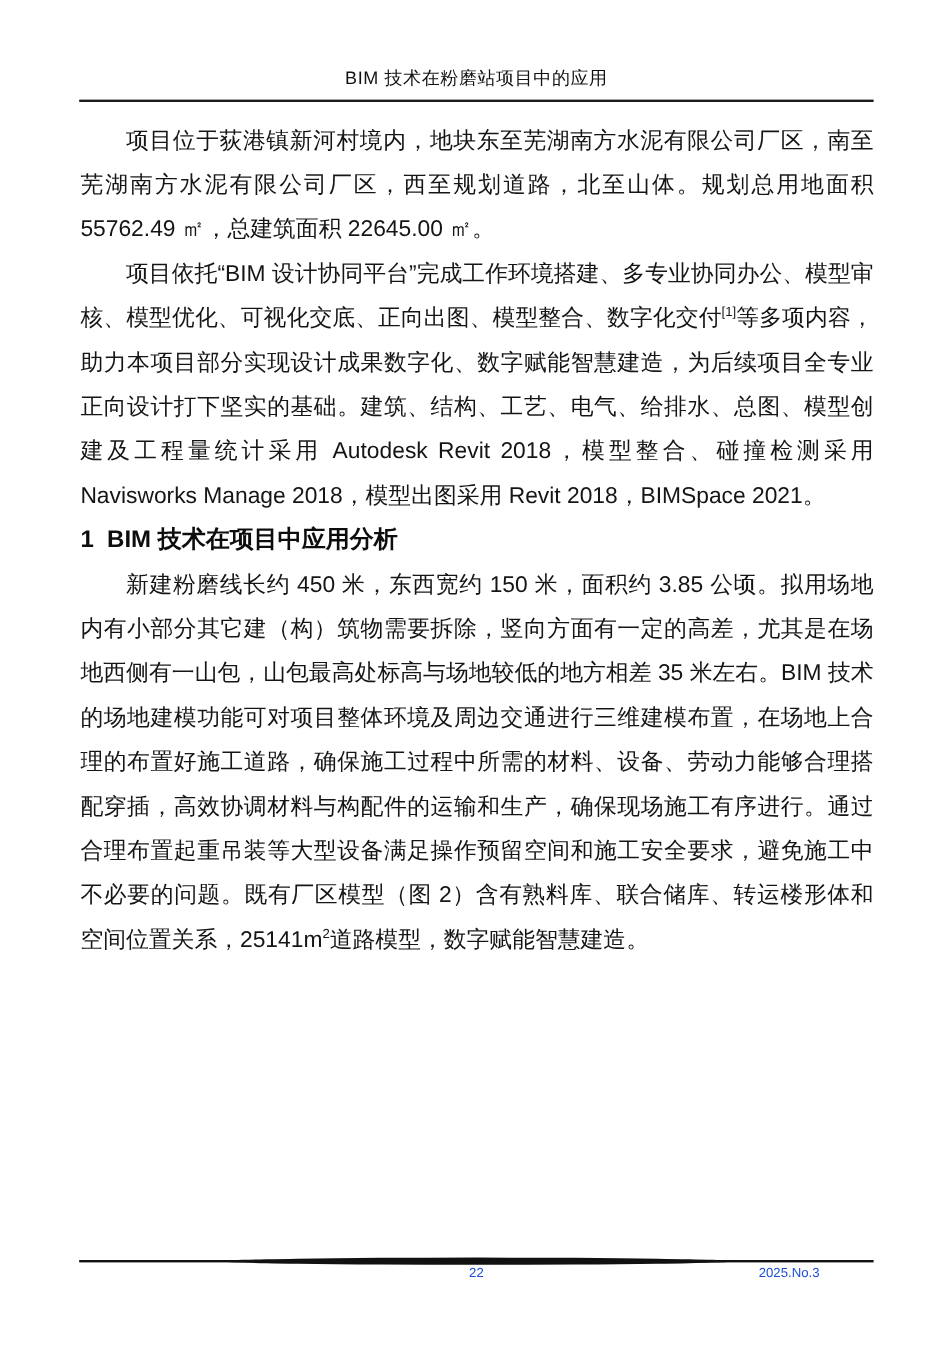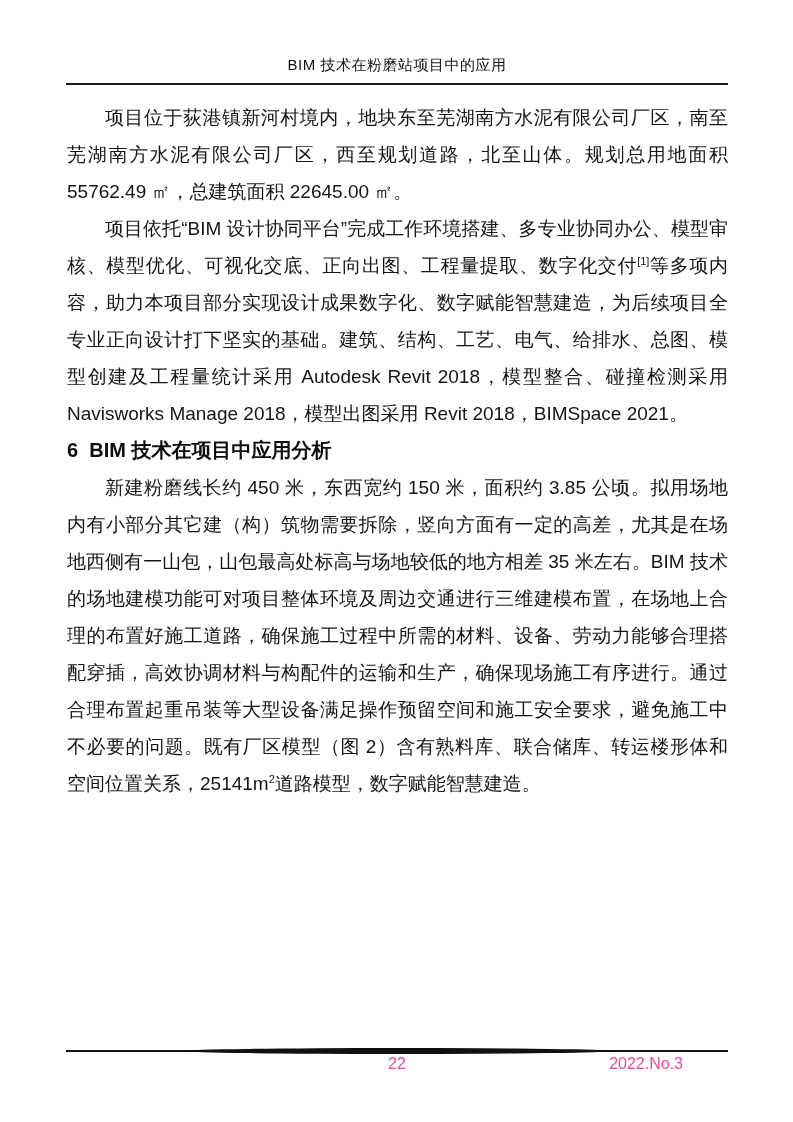--- a/index.html
+++ b/index.html
@@ -79,22 +79,22 @@
     width: 424px;
     height: 6px;
     background: #111;
     border-radius: 50%;
   }
   .footer-row {
     position: absolute;
     top: 1055px;
     left: 67px;
     width: 660px;
-    font-size: 16px;
-    color: #ec4899;
+    font-size: 11px;
+    color: #1d4ed8;
   }
   .page-num {
     display: block;
     text-align: center;
   }
   .issue-label {
     position: absolute;
     right: 44px;
     top: 0;
   }
@@ -105,32 +105,32 @@
 <div class="page">
 
   <div class="running-head">BIM 技术在粉磨站项目中的应用</div>
 
   <div class="head-rule"></div>
 
   <div class="body-text">
 
     <p>项目位于荻港镇新河村境内，地块东至芜湖南方水泥有限公司厂区，南至芜湖南方水泥有限公司厂区，西至规划道路，北至山体。规划总用地面积 55762.49 ㎡，总建筑面积 22645.00 ㎡。</p>
 
-    <p><span>项目依托“BIM 设计协同平台”完成工作环境搭建、多专业协同办公、模型审核、模型优化、可视化交底、正向出图、工程量提取、数字化交付</span><sup>[1]</sup><span>等多项内容，助力本项目部分实现设计成果数字化、数字赋能智慧建造，为后续项目全专业正向设计打下坚实的基础。建筑、结构、工艺、电气、给排水、总图、模型创建及工程量统计采用 Autodesk Revit 2018，模型整合、碰撞检测采用 Navisworks Manage 2018，模型出图采用 Revit 2018，BIMSpace 2021。</span></p>
+    <p><span>项目依托“BIM 设计协同平台”完成工作环境搭建、多专业协同办公、模型审核、模型优化、可视化交底、正向出图、模型整合、数字化交付</span><sup>[1]</sup><span>等多项内容，助力本项目部分实现设计成果数字化、数字赋能智慧建造，为后续项目全专业正向设计打下坚实的基础。建筑、结构、工艺、电气、给排水、总图、模型创建及工程量统计采用 Autodesk Revit 2018，模型整合、碰撞检测采用 Navisworks Manage 2018，模型出图采用 Revit 2018，BIMSpace 2021。</span></p>
 
-    <h2>6  BIM 技术在项目中应用分析</h2>
+    <h2>1  BIM 技术在项目中应用分析</h2>
 
 
 
     <p><span>新建粉磨线长约 450 米，东西宽约 150 米，面积约 3.85 公顷。拟用场地内有小部分其它建（构）筑物需要拆除，竖向方面有一定的高差，尤其是在场地西侧有一山包，山包最高处标高与场地较低的地方相差 35 米左右。BIM 技术的场地建模功能可对项目整体环境及周边交通进行三维建模布置，在场地上合理的布置好施工道路，确保施工过程中所需的材料、设备、劳动力能够合理搭配穿插，高效协调材料与构配件的运输和生产，确保现场施工有序进行。通过合理布置起重吊装等大型设备满足操作预留空间和施工安全要求，避免施工中不必要的问题。既有厂区模型（图 2）含有熟料库、联合储库、转运楼形体和空间位置关系，25141m</span><sup>2</sup><span>道路模型，数字赋能智慧建造。</span></p>
 
   </div>
 
   <div class="foot-rule">
     <span class="bulge"></span>
   </div>
 
   <div class="footer-row">
     <span class="page-num">22</span>
-    <span class="issue-label">2022.No.3</span>
+    <span class="issue-label">2025.No.3</span>
   </div>
 
 </div>
 
 </body></html>

